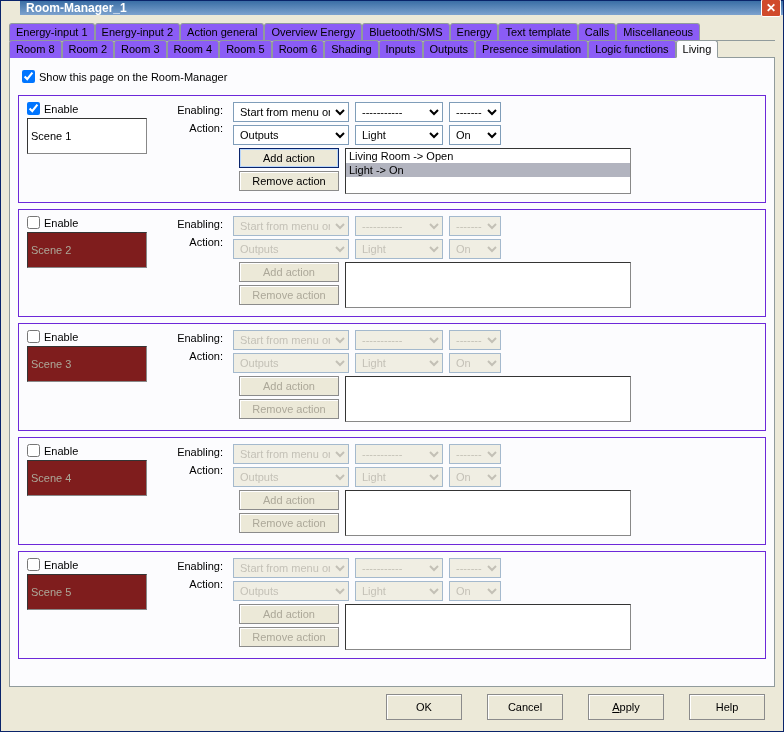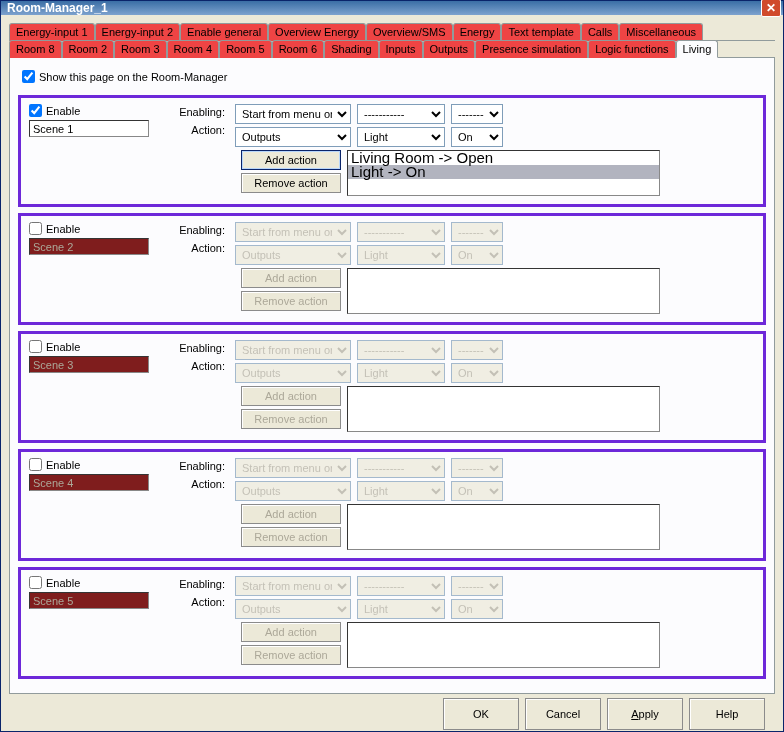--- a/index.html
+++ b/index.html
@@ -22,20 +22,21 @@
   .titlebar {
     height: 14px;
     background: linear-gradient(#3a6ea5, #7da2ce);
     color: #fff;
     display: flex;
     align-items: center;
     justify-content: space-between;
     padding: 0 2px 0 6px;
     font-weight: bold;
     font-size: 12px;
+    margin-left: 19px;
   }
   .titlebar .title { flex: 1; }
   .close-btn {
     width: 20px;
     height: 18px;
     background: #d04a2b;
     border: 1px solid #fff;
     border-radius: 2px;
     color: #fff;
     display: flex;
@@ -52,21 +53,21 @@
     flex-direction: column;
   }
   .tab-row {
     display: flex;
     gap: 0;
     margin-bottom: -1px;
   }
   .tab {
     border: 1px solid #919b9c;
     border-bottom: none;
-    background: #ef4444;
+    background: #8b5cf6;
     padding: 2px 6px;
     height: 18px;
     font-size: 11px;
     margin-right: 0;
     border-radius: 3px 3px 0 0;
     cursor: pointer;
     position: relative;
     white-space: nowrap;
   }
   .tab.filler { flex:1; border:none; border-bottom:1px solid #919b9c; background:transparent; border-radius:0; cursor:default; }
@@ -84,27 +85,27 @@
     flex-direction: column;
     gap: 6px;
   }
   .show-row {
     display: flex;
     align-items: center;
     gap: 4px;
     margin: 4px 0 6px 4px;
   }
   .group {
-    border: 3px solid #6d28d9;
+    border: 1px solid #6d28d9;
     background: #fcfcfe;
     padding: 6px 8px 8px 8px;
   }
   .name-input {
     width: 120px;
-    height: 17px;
+    height: 36px;
     border: 1px inset #888;
     background: #fff;
     padding: 0 3px;
     font-family: inherit;
     font-size: 11px;
   }
   .name-input.dis { color:#aca899; background:#7f1d1d; }
   .sel {
     width: 116px;
     height: 20px;
@@ -119,72 +120,73 @@
   .sel.dis, .btn.dis { color:#aca899; background:#ece9d8; }
   .btn {
     width: 100px;
     height: 20px;
     border: 1px solid #8b8b8b;
     background: #ece9d8;
     font-family: inherit;
     font-size: 11px;
     cursor: pointer;
     box-shadow: inset 1px 1px #fff;
+    margin-left: 19px;
   }
   .btn.active { border: 1px solid #0a246a; box-shadow: 0 0 0 1px #b8d6fb inset; }
   .scene-body {
     display: flex;
     gap: 10px;
   }
   .left-stack { width: 130px; display:flex; flex-direction:column; gap:3px; }
   .mid-stack { display:flex; flex-direction:column; gap:3px; }
   .mid-row { display:flex; align-items:center; gap:6px; }
   .listbox {
-    width: 313px;
+    width: 286px;
     height: 46px;
     border: 1px inset #888;
     background:#fff;
-    font-size:15px;
+    font-size:11px;
     overflow:hidden;
   }
   .listbox div { padding: 0 3px; height:14px; line-height:14px; }
   .listbox div.sel-item { background:#b2b4bf; }
   .btn-col { display:flex; flex-direction:column; gap:3px; align-items:flex-end; width:106px;}
   .label-col { width:56px; text-align:right; display:flex; flex-direction:column; gap:6px; padding-top:2px;}
   .footer {
     height: 40px;
     display:flex;
     justify-content:flex-end;
     align-items:center;
     gap:6px;
     padding: 0 10px;
     border-top: 0;
   }
-  .footer .btn { width: 76px; height:32px; }
+  .footer .btn { width: 76px; height:26px; }
   input[type=checkbox]{ width:13px; height:13px; margin:0; }
   .underline { text-decoration: underline; }
 </style>
 </head>
 <body>
 
 <div class="window">
   <div class="titlebar">
     <span class="title">Room-Manager_1</span>
     <div class="close-btn">
       <span>✕</span>
     </div>
   </div>
 
   <div class="content">
     <div class="tab-row" id="tabs-row1">
         <div class="tab">Energy-input 1</div>
         <div class="tab">Energy-input 2</div>
-        <div class="tab">Enable general</div>
+        <div class="tab">Action general</div>
         <div class="tab">Overview Energy</div>
-        <div class="tab">Overview/SMS</div>
+        <div class="tab">Bluetooth/SMS</div>
         <div class="tab">Energy</div>
         <div class="tab">Text template</div>
         <div class="tab">Calls</div>
         <div class="tab">Miscellaneous</div>
         <div class="tab filler"></div>
       </div>
     <div class="tab-row" id="tabs-row2">
         <div class="tab">Room 8</div>
         <div class="tab">Room 2</div>
         <div class="tab">Room 3</div>

